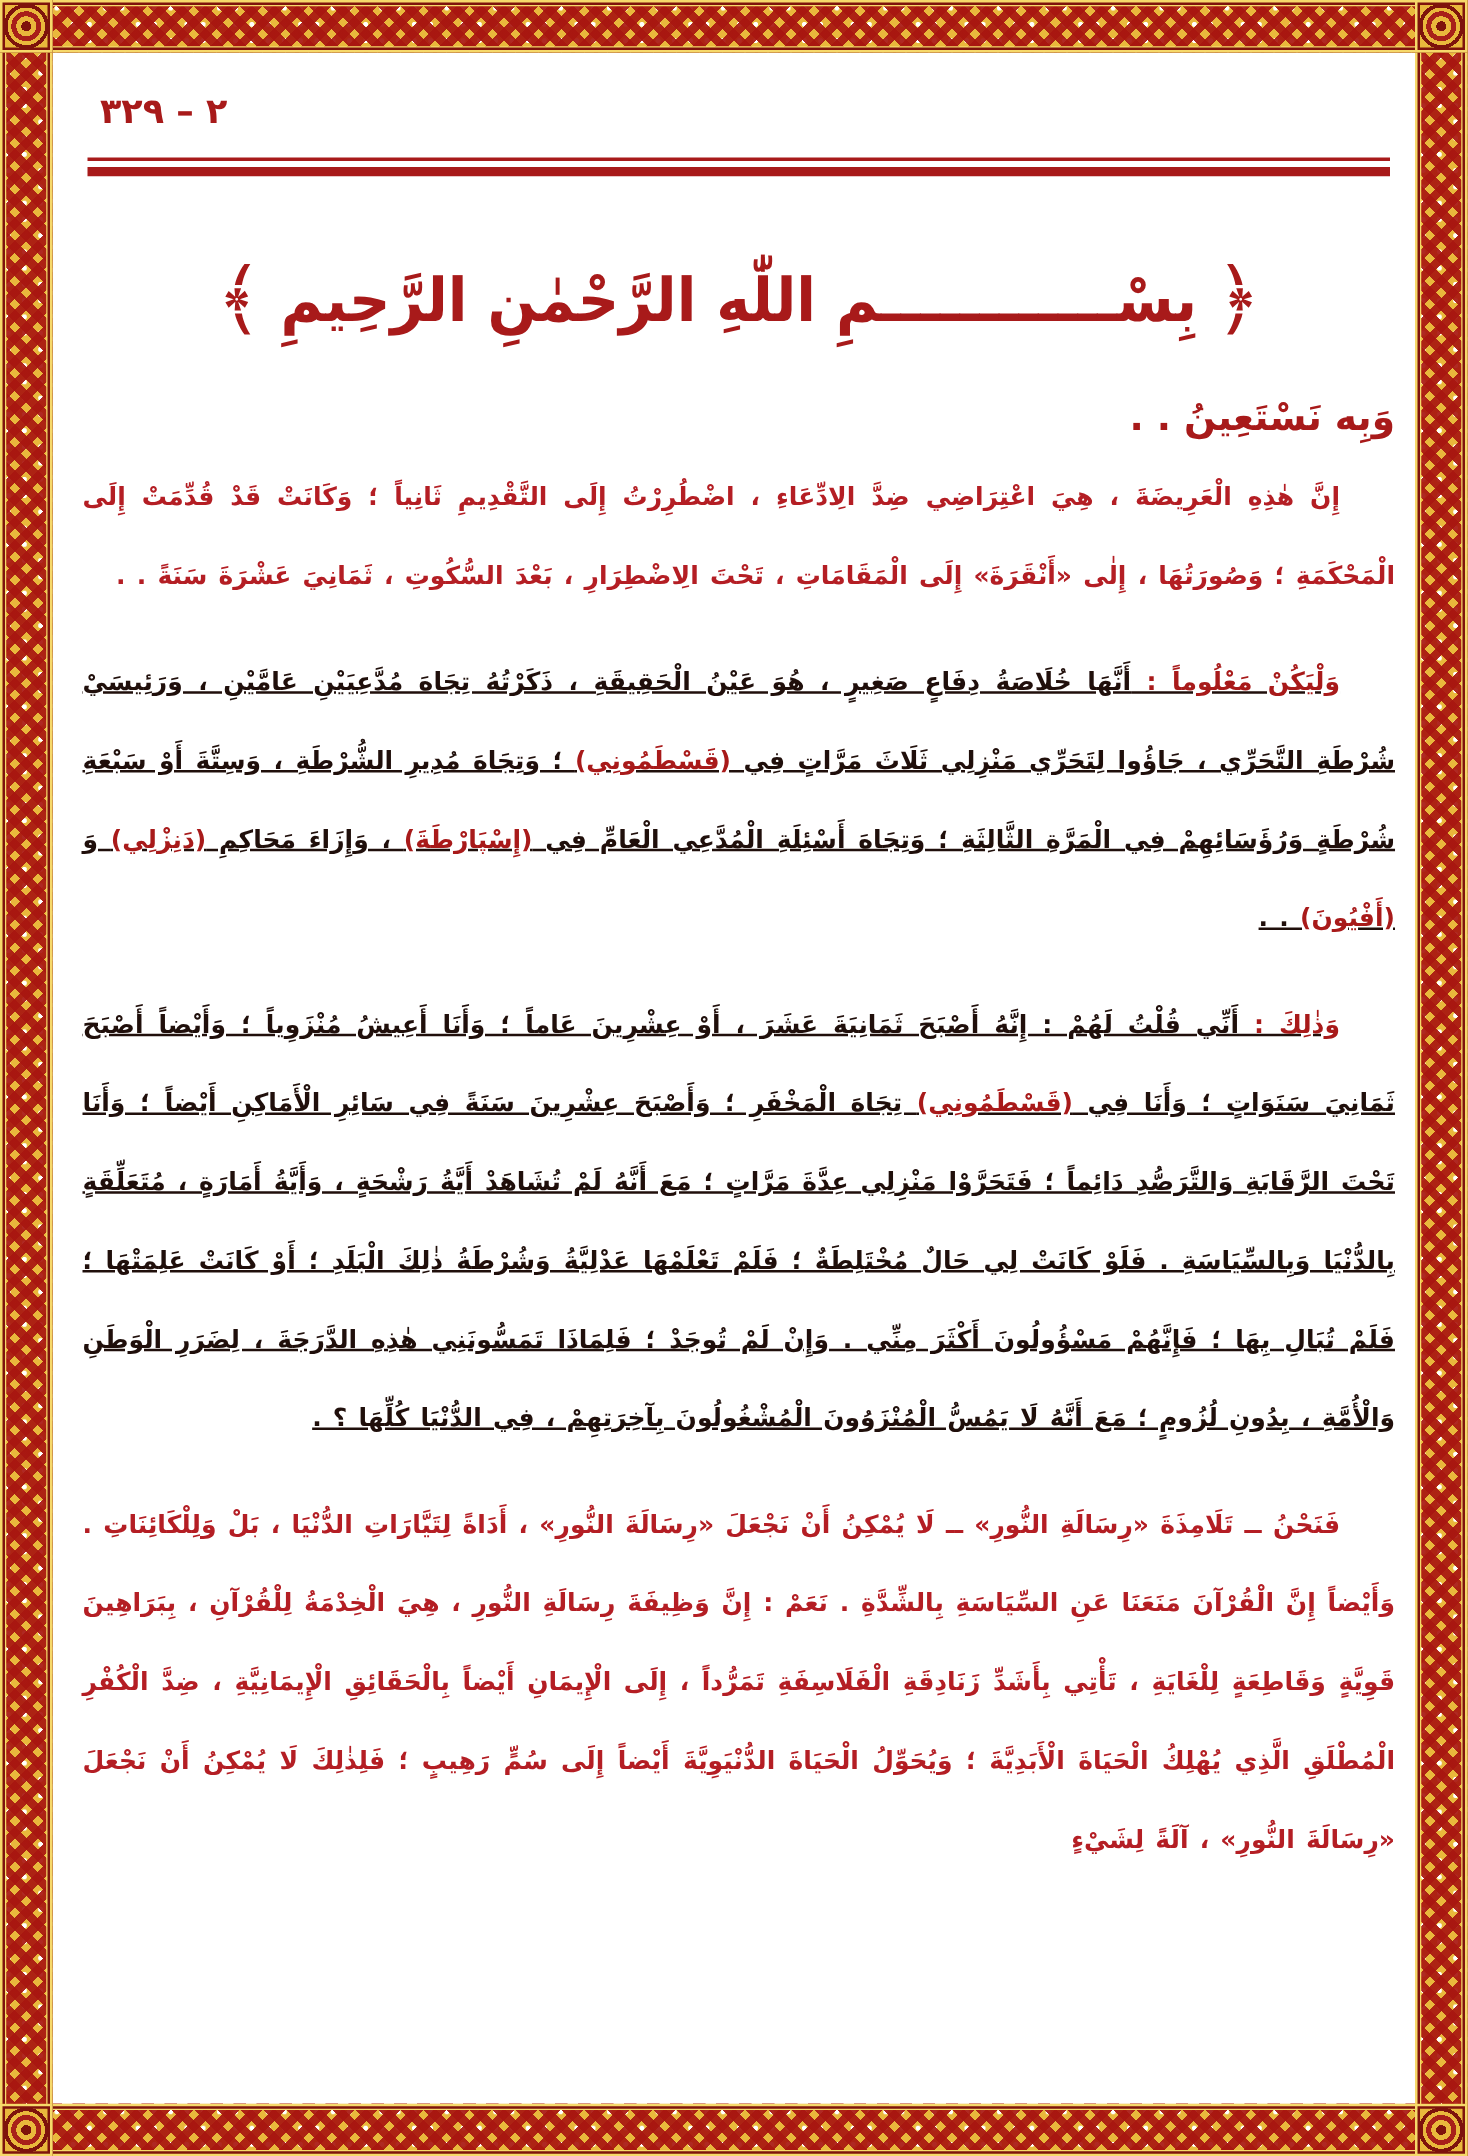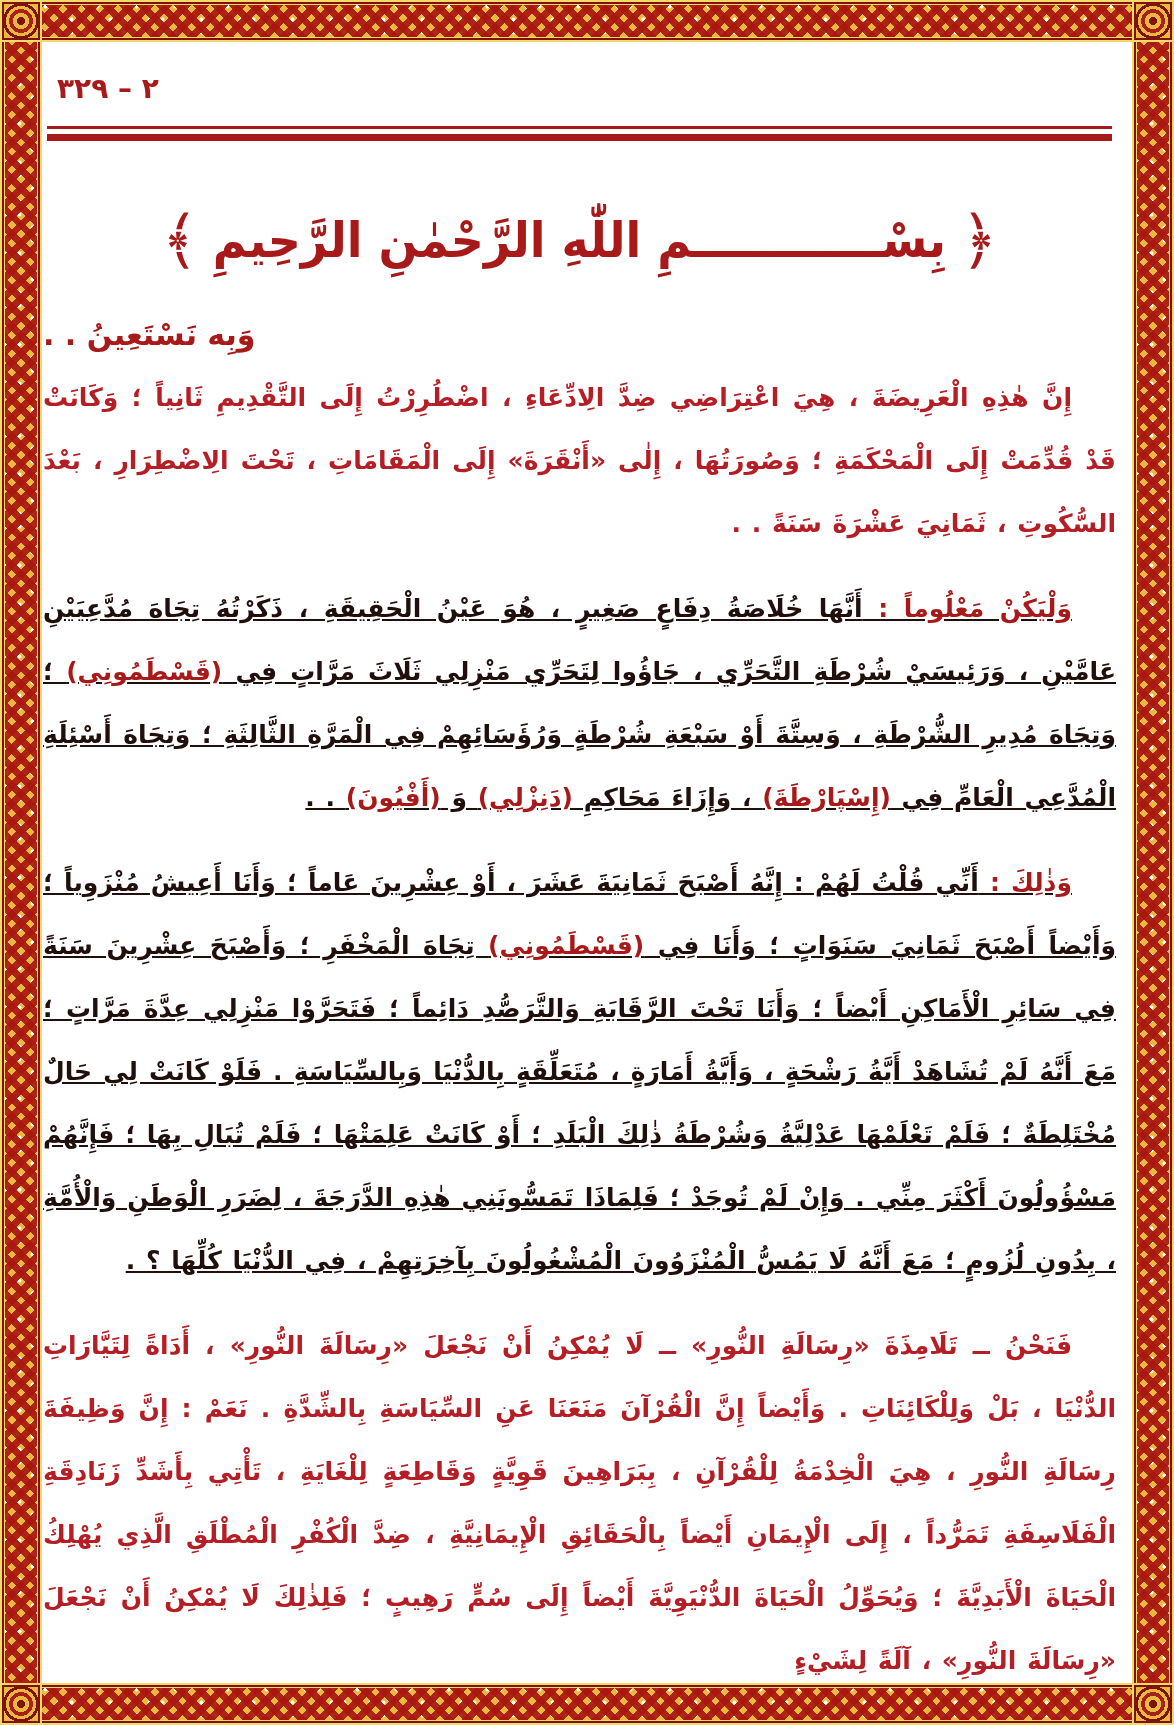--- a/index.html
+++ b/index.html
@@ -54,21 +54,21 @@
   }
   .corner-tl{top:0;left:0;}
   .corner-tr{top:0;right:0;}
   .corner-bl{bottom:0;left:0;}
   .corner-br{bottom:0;right:0;}
 
   
   .content{
     position:absolute;
     top:42px;bottom:42px;left:42px;right:42px;
-    padding:22px 16px 0 1px;
+    padding:22px 16px 0 24px;
     overflow:hidden;
   }
   .header{
     position:relative;
     height:58px;
   }
   .page-number{
     position:absolute;
     left:14px;top:8px;
     color:var(--red-deep);
@@ -107,30 +107,30 @@
     line-height:1;
     color:var(--red-deep);
   }
   .basmala-text{
     font-size:46px;
     font-weight:bold;
     white-space:nowrap;
     transform:scaleY(1.05);
   }
   .invocation{
-    text-align:left;
+    text-align:right;
     color:var(--red-deep);
     font-weight:bold;
     font-size:30px;
     margin:18px 0 10px 0;
   }
   .body-text{margin-top:14px;}
   .para{
     margin:0 0 22px 0;
-    font-size:25px;
+    font-size:20px;
     font-weight:bold;
     line-height:63px;
     text-align:justify;
     text-indent:44px;
     word-spacing:2px;
   }
   .tone-bright{color:var(--red-bright);}
   .tone-dark{color:var(--ink-dark);text-decoration:underline;}
   .seg-bright{color:var(--red-bright);}
   .seg-dark{color:var(--ink-dark);}

